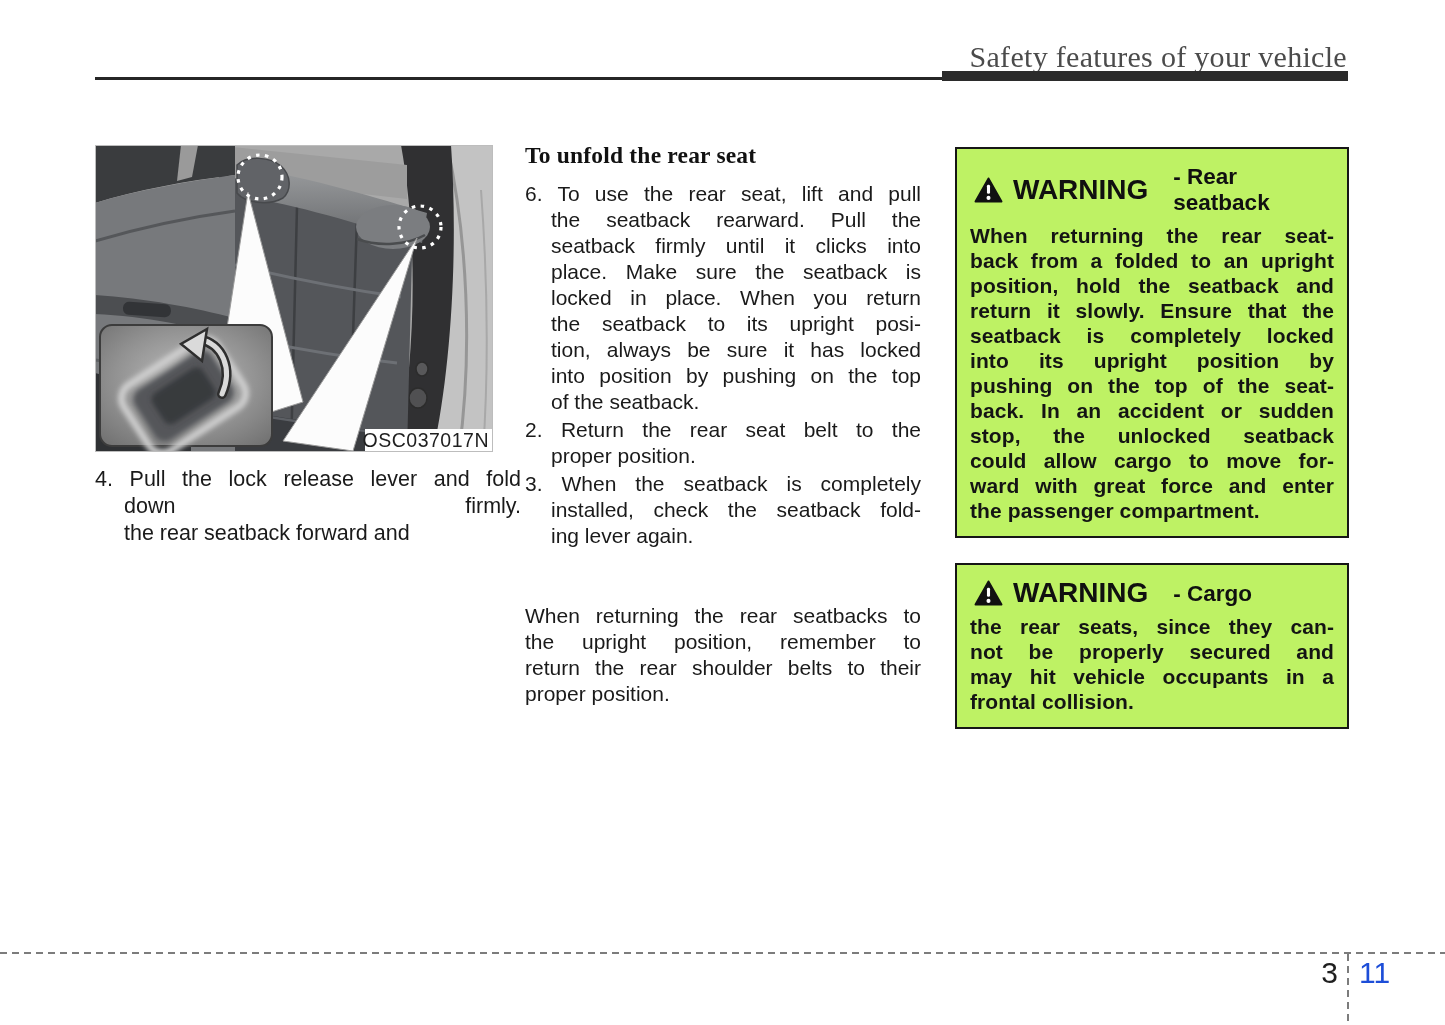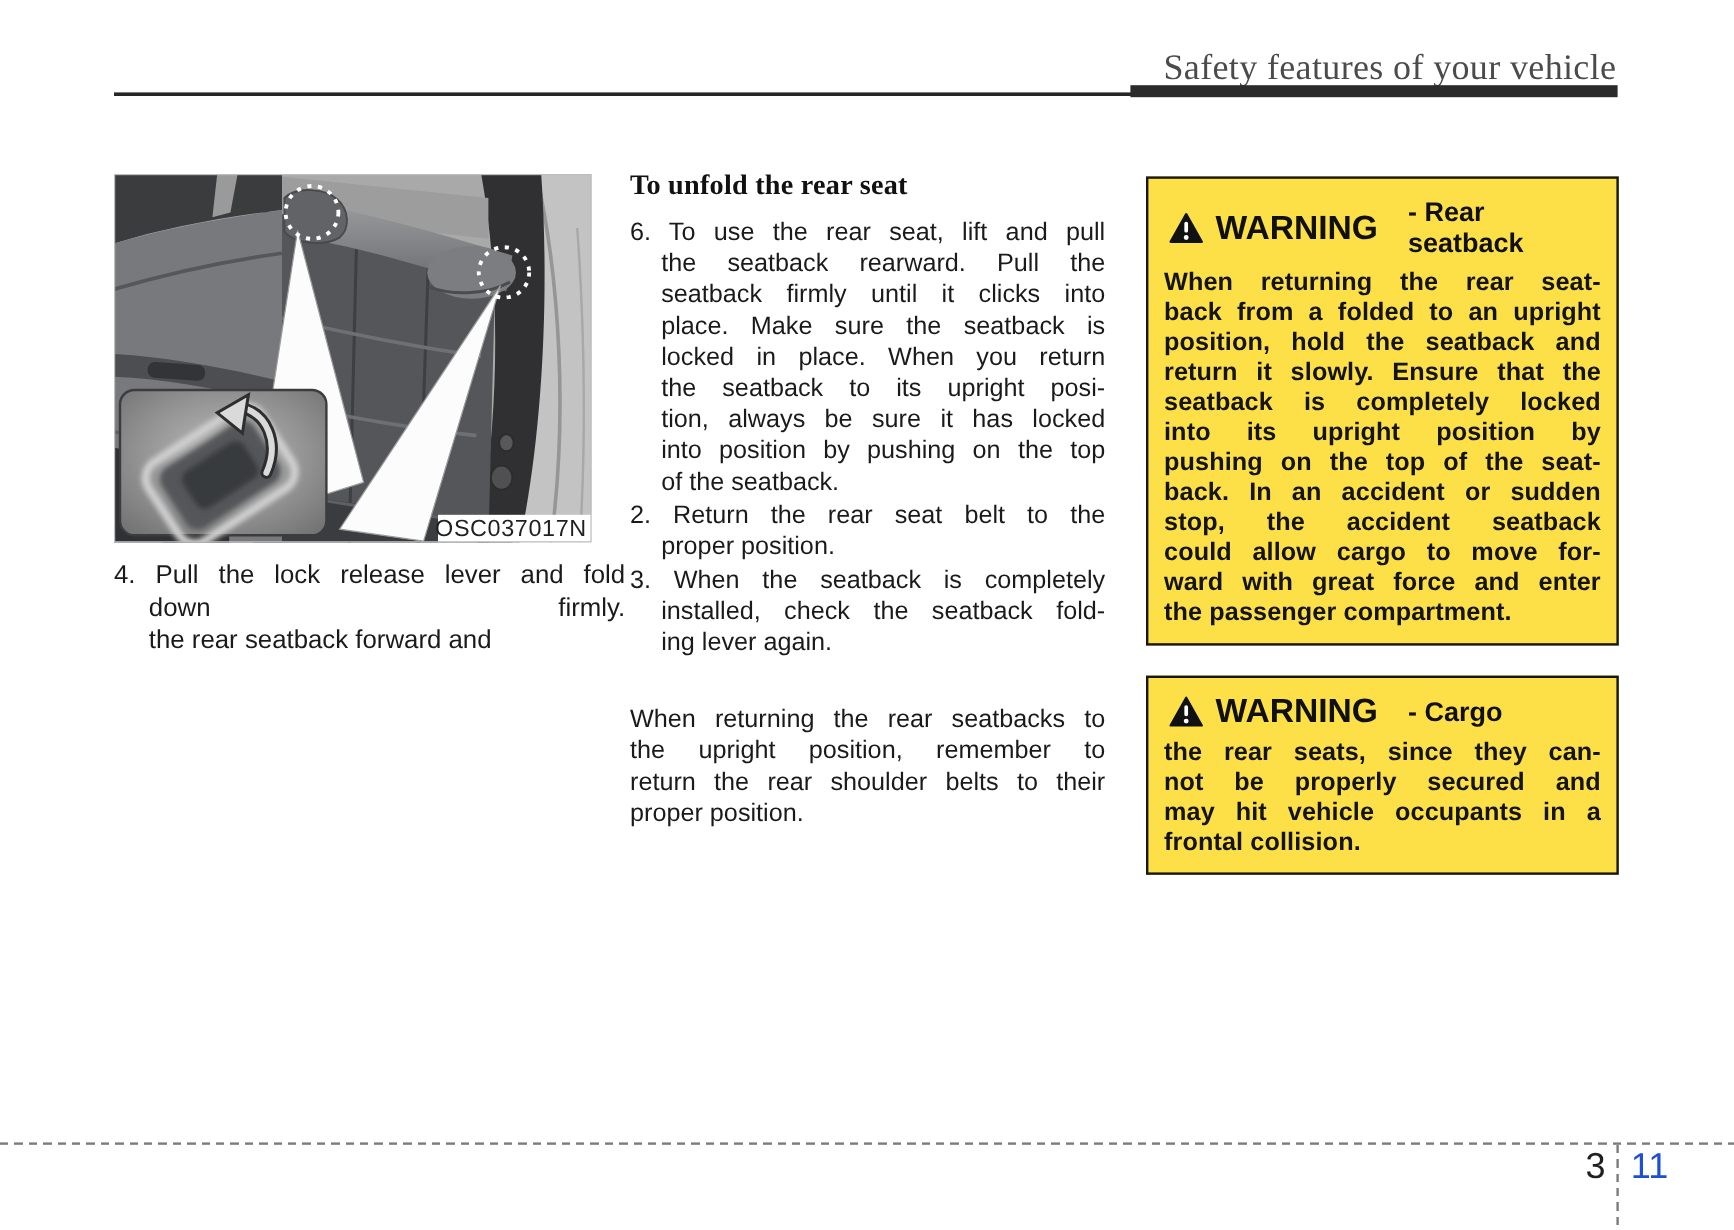--- a/index.html
+++ b/index.html
@@ -36,27 +36,27 @@
   }
 
   
   .midcol{position:absolute;left:525px;top:142px;width:396px}
   .mid-heading{
     font-family:"Liberation Serif", serif;font-weight:bold;
     font-size:23.5px;margin:0 0 12px 0;letter-spacing:.2px;color:#111;
   }
   .step{font-size:21px;line-height:26px}
   .step + .step{margin-top:2px}
-  .note{margin-top:38px;font-size:21px;line-height:26px}
+  .note{margin-top:54px;font-size:21px;line-height:26px}
 
   
   .warnings{position:absolute;left:955px;top:147px;width:394px}
   .warn-box{
     box-sizing:border-box;width:394px;
-    border:2px solid #161616;background:#fde047;
+    border:2px solid #161616;background:#bef264;
     padding:11px 13px 13px 13px;
   }
   .warn-box.second{margin-top:25px}
   .warn-header{display:flex;align-items:center;padding:3px 0 7px 4px}
   .warn-tri{width:29px;height:26px;flex:none;margin-right:10px}
   .warn-word{font-weight:bold;font-size:28px;line-height:1;color:#101010}
   .warn-topic{font-weight:bold;font-size:22.5px;margin-left:25px;padding-top:1px;color:#101010}
   .warn-body{font-weight:bold;font-size:21px;line-height:25px;color:#141414;letter-spacing:.1px}
 
   
@@ -205,21 +205,21 @@
     </div>
     <div class="warn-body jl">
         <div>When returning the rear seat-</div>
         <div>back from a folded to an upright</div>
         <div>position, hold the seatback and</div>
         <div>return it slowly. Ensure that the</div>
         <div>seatback is completely locked</div>
         <div>into its upright position by</div>
         <div>pushing on the top of the seat-</div>
         <div>back. In an accident or sudden</div>
-        <div>stop, the accident seatback</div>
+        <div>stop, the unlocked seatback</div>
         <div>could allow cargo to move for-</div>
         <div>ward with great force and enter</div>
         <div>the passenger compartment.</div>
       </div>
   </div>
 
   <div class="warn-box second">
     <div class="warn-header">
       <svg class="warn-tri" viewBox="0 0 30 27">
         <path d="M15 1.5 L28.5 25.5 H1.5 Z" fill="#111" stroke="#111" stroke-width="2" stroke-linejoin="round"></path>

